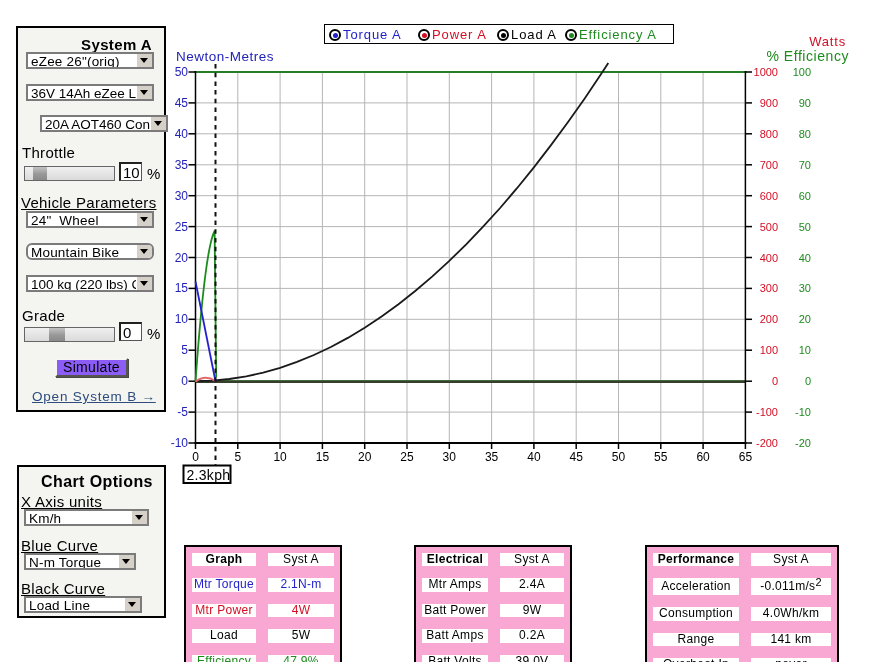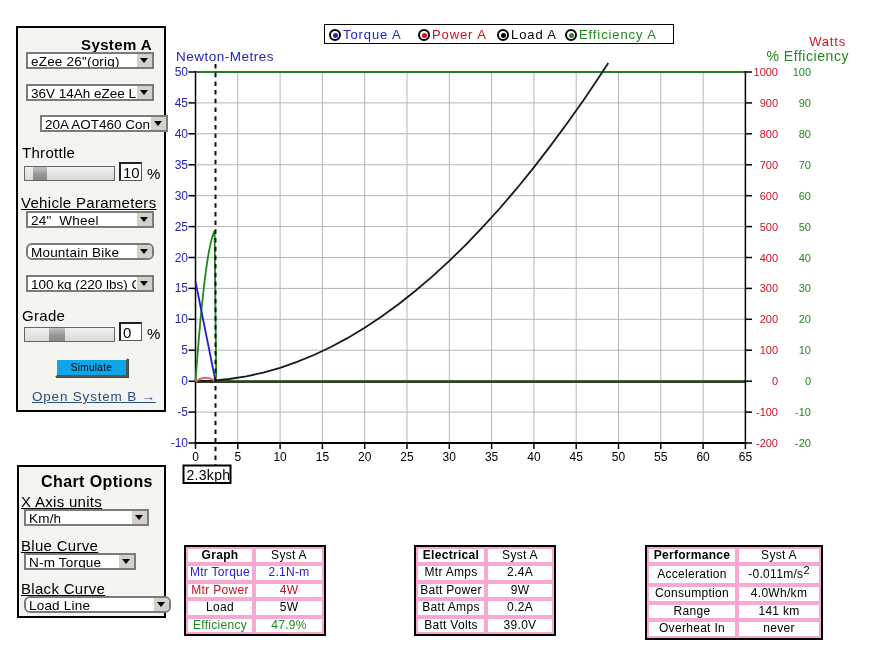--- a/index.html
+++ b/index.html
@@ -17,21 +17,21 @@
 .ulbl{position:absolute;font-size:15px;text-decoration:underline;white-space:nowrap;letter-spacing:0.3px;}
 .track{position:absolute;box-sizing:border-box;height:15px;width:91px;
  background:linear-gradient(#f0f0f0,#dadada);border:1px solid #666;}
 .thumb{position:absolute;top:0;height:13px;width:14px;
  background:linear-gradient(180deg,#c2c2c2 0%,#989898 55%,#8a8a8a 100%);}
 .numin{position:absolute;box-sizing:border-box;width:23px;height:19px;background:#fff;
  border-top:2px solid #222;border-left:2px solid #222;border-right:1px solid #555;
  border-bottom:1px solid #555;font-size:15px;line-height:15px;padding:0.5px 0 0 2px;}
 .dtab{position:absolute;border:2px solid #000;border-collapse:separate;border-spacing:0;
  background:#fff;font-size:12px;text-align:center;table-layout:fixed;}
-.dtab td{border:2px solid #f9a8d4;padding:0;line-height:13.4px;letter-spacing:0.3px;vertical-align:middle;overflow:hidden;white-space:nowrap;}
+.dtab td{border:6px solid #f9a8d4;padding:0;line-height:13.4px;letter-spacing:0.3px;vertical-align:middle;overflow:hidden;white-space:nowrap;}
 .blue{color:#2222cc;}.red{color:#d40f24;}.green{color:#1e8b1e;}
 a.sysb{color:#2d4d7d;font-size:13.5px;letter-spacing:0.8px;}
 </style></head>
 <body>
 
 <svg class="abs" style="left:0;top:0;" width="870" height="662">
 <g stroke="#b6b6b6" stroke-width="1">
 <line x1="237.8" y1="72" x2="237.8" y2="443"></line>
       <line x1="280.1" y1="72" x2="280.1" y2="443"></line>
 <line x1="322.4" y1="72" x2="322.4" y2="443"></line>
@@ -216,32 +216,32 @@
 <div class="ulbl" style="left:3px;top:166px;">Vehicle Parameters</div>
 <div class="sel" style="left:8px;top:183px;width:128px;">24"&nbsp; Wheel<span class="btn"></span></div>
 <div class="sel" style="left:8px;top:215px;width:128px;border-radius:6px;">Mountain Bike<span class="btn"></span></div>
 <div class="sel" style="left:8px;top:247px;width:128px;letter-spacing:0;">100 kg (220 lbs) Gr<span class="btn"></span></div>
 <div class="lbl" style="left:4px;top:279px;">Grade</div>
 <div class="track" style="left:6px;top:299px;">
       <span class="thumb" style="left:24px;width:16px;"></span>
     </div>
 <div class="numin" style="left:101px;top:294px;">0</div>
 <div class="lbl" style="left:129px;top:297px;">%</div>
-<div class="abs" style="left:37px;top:330px;width:73px;height:19px;background:#0ea5e9;box-sizing:border-box;border-top:2px solid #f7f6f2;border-left:2px solid #f7f6f2;border-right:2px solid #55554d;border-bottom:2px solid #55554d;box-shadow:1px 1px 0 #4a4a44;font-size:10px;text-align:center;line-height:15px;letter-spacing:0.3px;">Simulate</div>
+<div class="abs" style="left:37px;top:330px;width:73px;height:19px;background:#8b5cf6;box-sizing:border-box;border-top:2px solid #f7f6f2;border-left:2px solid #f7f6f2;border-right:2px solid #55554d;border-bottom:2px solid #55554d;box-shadow:1px 1px 0 #4a4a44;font-size:14px;text-align:center;line-height:15px;letter-spacing:0.3px;">Simulate</div>
 <a class="sysb abs" style="left:14px;top:361px;" href="#">Open System B →</a>
 </div>
 
 <div class="panel" style="left:17px;top:465px;width:149px;height:153px;">
 <div class="abs" style="left:22px;top:6px;font-size:16px;font-weight:bold;letter-spacing:0.4px;">Chart Options</div>
 <div class="ulbl" style="left:2px;top:26px;">X Axis units</div>
 <div class="sel" style="left:5px;top:42px;width:125px;">Km/h<span class="btn"></span></div>
 <div class="ulbl" style="left:2px;top:70px;">Blue Curve</div>
 <div class="sel" style="left:5px;top:86px;width:112px;">N-m Torque<span class="btn"></span></div>
 <div class="ulbl" style="left:2px;top:113px;">Black Curve</div>
-<div class="sel" style="left:5px;top:129px;width:147px;border-radius:6px;">Load Line<span class="btn"></span></div>
+<div class="sel" style="left:5px;top:129px;width:118px;">Load Line<span class="btn"></span></div>
 </div>
 
 <table class="dtab" style="left:184px;top:545px;">
 <tbody>
       <tr>
         <td style="width:64px;font-weight:bold;">Graph</td>
         <td style="width:66px;">Syst A</td>
       </tr>
 <tr>
         <td class="blue">Mtr Torque</td>

